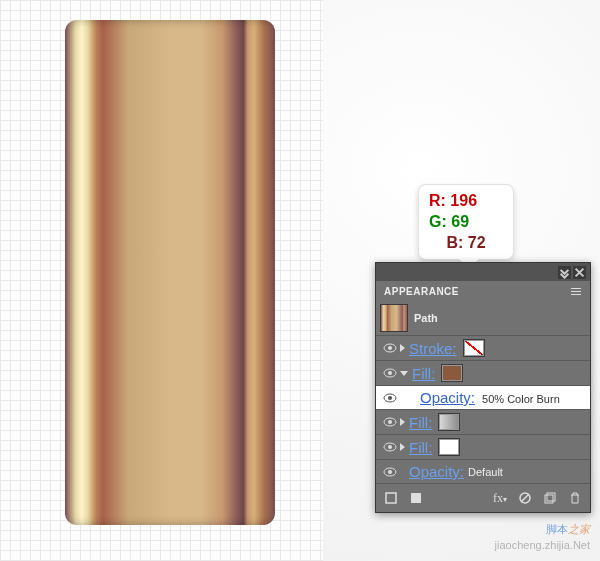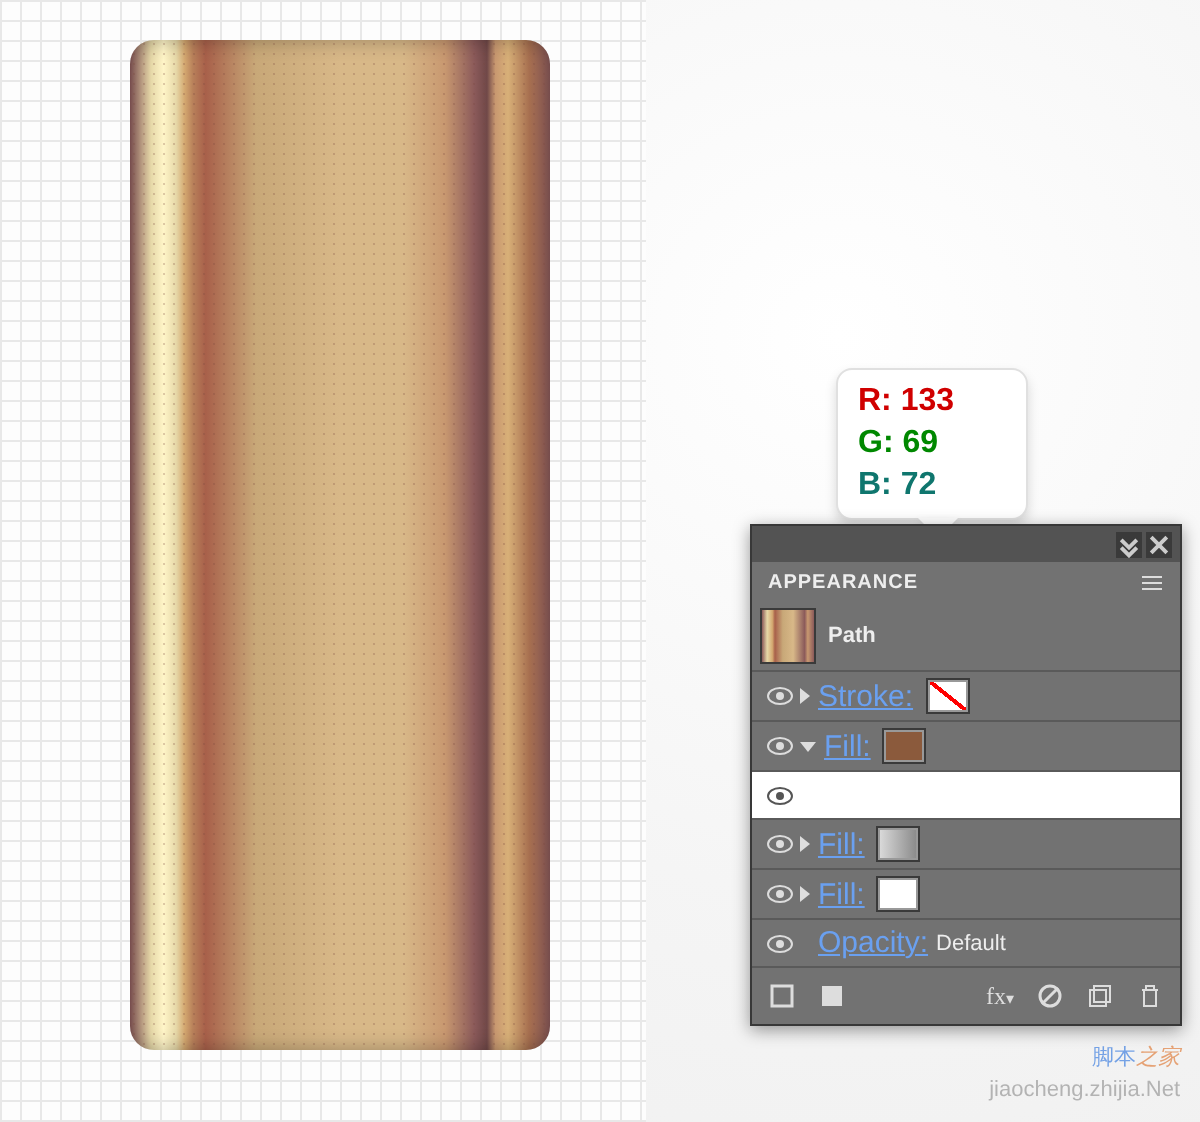--- a/index.html
+++ b/index.html
@@ -94,21 +94,21 @@
       left: 40px;
       width: 0;
       height: 0;
       border-left: 10px solid transparent;
       border-right: 10px solid transparent;
       border-top: 10px solid #fff;
       filter: drop-shadow(0 2px 2px rgba(0,0,0,0.1));
     }
     .rgb-r { color: #d00000; }
     .rgb-g { color: #008800; }
-    .rgb-b { color: #0f766e; }
+    .rgb-b { color: #7f1d1d; text-align: center; }
     
     
     .panel {
       position: absolute;
       left: 375px;
       top: 262px;
       width: 216px;
       background: #535353;
       border: 1px solid #383838;
       box-shadow: 0 2px 8px rgba(0,0,0,0.4);
@@ -333,21 +333,21 @@
   </style>
 </head>
 <body>
 
 <div class="canvas-area">
   <div class="rect-shape"></div>
 </div>
 
 <div class="color-tooltip">
   <div class="rgb-r">
-    <span>R:</span> <span>133</span>
+    <span>R:</span> <span>196</span>
   </div>
   <div class="rgb-g">
     <span>G:</span> <span>69</span>
   </div>
   <div class="rgb-b">
     <span>B:</span> <span>72</span>
   </div>
 </div>
 
 <div class="panel">
@@ -414,20 +414,24 @@
 
     <div class="appearance-row sub">
       <div class="eye-col">
         <div class="eye-icon">
           <svg viewBox="0 0 14 10">
               <ellipse cx="7" cy="5" rx="6" ry="4" fill="none" stroke="#555" stroke-width="1"></ellipse>
               <circle cx="7" cy="5" r="2" fill="#555"></circle>
             </svg>
         </div>
       </div>
+      <span class="row-label">
+        <span class="row-link">Opacity:</span>
+        <span class="row-value">50% Color Burn</span>
+      </span>
     </div>
 
     <div class="appearance-row">
       <div class="eye-col">
         <div class="eye-icon">
           <svg viewBox="0 0 14 10">
               <ellipse cx="7" cy="5" rx="6" ry="4" fill="none" stroke="#ddd" stroke-width="1"></ellipse>
               <circle cx="7" cy="5" r="2" fill="#ddd"></circle>
             </svg>
         </div>

